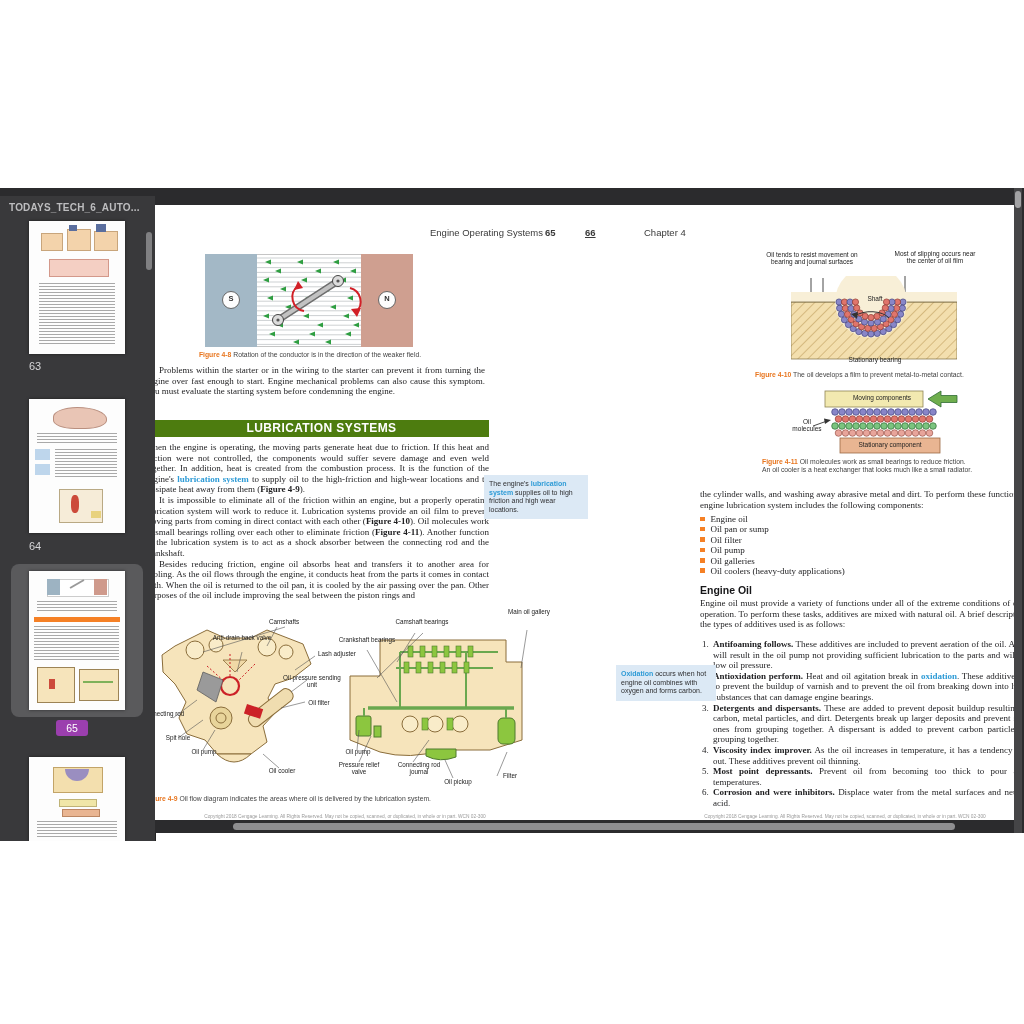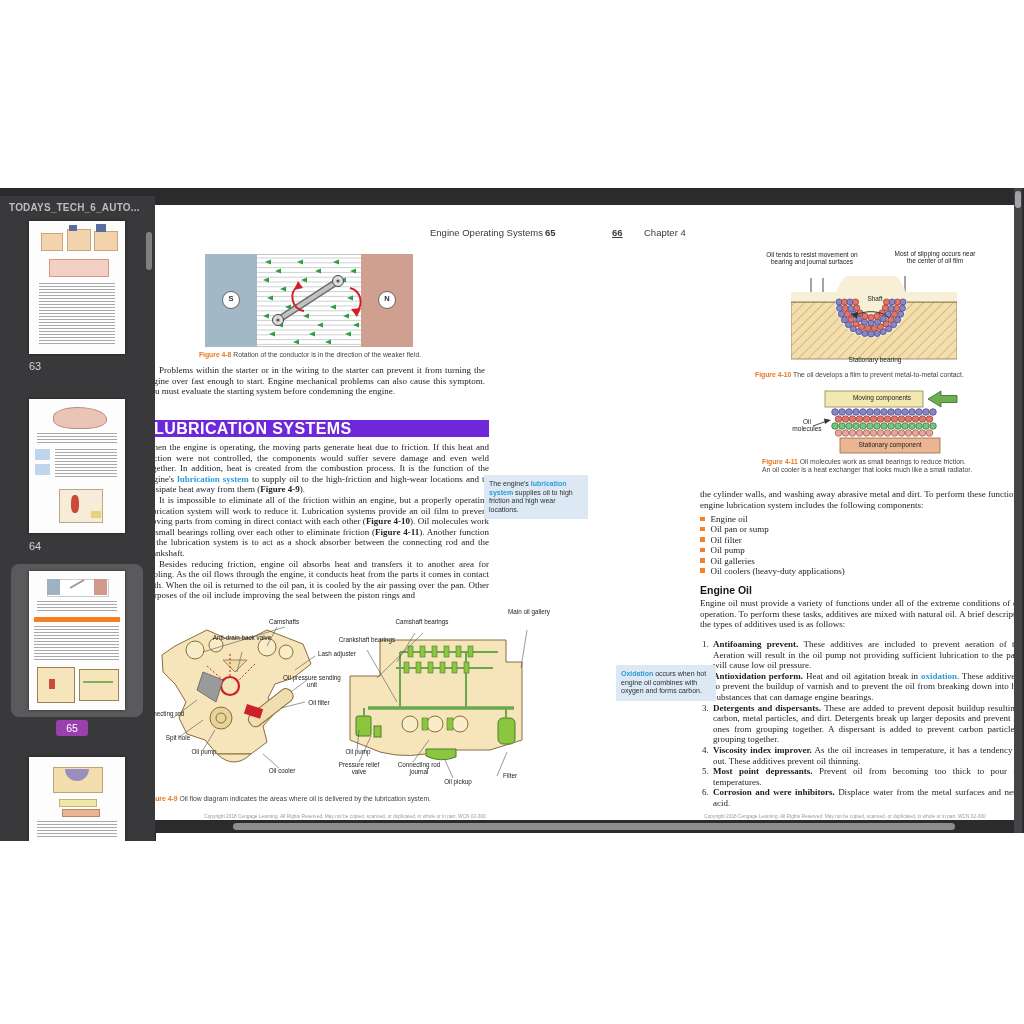--- a/index.html
+++ b/index.html
@@ -18,21 +18,21 @@
   .tl{position:absolute;background:repeating-linear-gradient(to bottom,#a9a9a9 0,#a9a9a9 1px,transparent 1px,transparent 3px);}
   
   .main{position:absolute;left:155px;top:0;width:867px;height:645px;background:#2b2b2d;overflow:hidden;}
   .page-bg{position:absolute;left:0;top:17px;width:859px;height:615px;background:#fff;}
   .hdr{position:absolute;top:39px;font-size:9.5px;color:#3a3a3a;}
   .bold{font-weight:bold;}
   .serif{font-family:"Liberation Serif",serif;font-size:9px;line-height:10.6px;color:#1d1d1f;text-align:justify;}
   .indent{text-indent:14px;}
   .link{color:#2e9bd6;font-weight:bold;}
   .figref{font-weight:bold;}
-  .secbar{position:absolute;height:17px;background:#6d28d9;color:#fff;font-weight:bold;font-size:16px;line-height:17px;padding-left:9px;letter-spacing:.4px;box-sizing:border-box;}
+  .secbar{position:absolute;height:17px;background:#4d7c0f;color:#fff;font-weight:bold;font-size:12px;line-height:17px;padding-left:9px;letter-spacing:.4px;box-sizing:border-box;text-align:center;}
   .cap{font-size:6.8px;line-height:8.2px;color:#444;}
   .caplabel{color:#e8761f;font-weight:bold;}
   .nowrap{white-space:nowrap;}
   .note{position:absolute;background:#dce9f5;padding:5px 5px;font-size:7px;line-height:8.6px;color:#2e2e30;box-sizing:border-box;}
   .flabel{position:absolute;font-size:6.3px;line-height:7.3px;color:#222;text-align:center;}
   .copy{position:absolute;font-size:4.8px;color:#999;text-align:center;white-space:nowrap;}
   .bullets{position:absolute;font-family:"Liberation Serif",serif;font-size:9px;color:#1d1d1f;}
   .bullets .bi{height:10.4px;line-height:10.4px;}
   .sq{display:inline-block;width:4.5px;height:4.5px;background:#f58025;margin-right:6px;vertical-align:1px;}
   .adit{position:relative;padding-left:13px;}
@@ -100,21 +100,21 @@
       <div class="abs" style="left:33px;top:52px;width:36px;height:6px;background:#e9b592;border:1px solid #bb8663;"></div>
       <div class="tl" style="left:8px;right:8px;top:64px;height:18px;"></div>
     </div>
   </div>
 
   <div class="main">
     <div class="page-bg"></div>
 
     <span class="hdr" style="left:275px;text-align:center;">Engine Operating Systems</span>
     <span class="hdr bold" style="left:390px;">65</span>
-    <span class="hdr bold" style="left:457px;text-decoration:underline;">66</span>
+    <span class="hdr bold" style="left:430px;text-decoration:underline;">66</span>
     <span class="hdr" style="left:489px;">Chapter 4</span>
 
     <svg class="abs" id="svg-f48" style="left:50px;top:66px;" width="208" height="93" viewBox="0 0 208 93">
       <rect x="0.5" y="0.5" width="207" height="92" fill="#ffffff" stroke="#c5c5c5" stroke-width="1"></rect>
       <rect x="0" y="0" width="52" height="93" fill="#a3b8c6"></rect>
       <rect x="156" y="0" width="52" height="93" fill="#cf9f90"></rect>
       <g id="f48-deco">
             <line x1="52" y1="4" x2="156" y2="4" stroke="#9aa0a4" stroke-width="0.5"></line>
             <line x1="52" y1="8.8" x2="156" y2="8.8" stroke="#9aa0a4" stroke-width="0.5"></line>
             <line x1="52" y1="13.600000000000001" x2="156" y2="13.600000000000001" stroke="#9aa0a4" stroke-width="0.5"></line>
@@ -467,21 +467,21 @@
       <div class="bi"><span class="sq"></span><span>Oil filter</span></div>
       <div class="bi"><span class="sq"></span><span>Oil pump</span></div>
       <div class="bi"><span class="sq"></span><span>Oil galleries</span></div>
       <div class="bi"><span class="sq"></span><span>Oil coolers (heavy-duty applications)</span></div>
     </div>
 
     <div class="eohead" style="left:545px;top:396px;">Engine Oil</div>
     <div class="abs serif" style="left:545px;top:410px;width:337px;">Engine oil must provide a variety of functions under all of the extreme conditions of engine operation. To perform these tasks, additives are mixed with natural oil. A brief description of the types of additives used is as follows:</div>
 
     <div class="abs serif" style="left:545px;top:451px;width:340px;">
-      <div class="adit"><span class="num">1.</span><span class="bold">Antifoaming prevent.</span> <span>These additives are included to prevent aeration of the oil. Aeration will result in the oil pump not providing sufficient lubrication to the parts and will cause low oil pressure.</span></div>
+      <div class="adit"><span class="num">1.</span><span class="bold">Antifoaming follows.</span> <span>These additives are included to prevent aeration of the oil. Aeration will result in the oil pump not providing sufficient lubrication to the parts and will cause low oil pressure.</span></div>
       <div class="adit"><span class="num">2.</span><span class="bold">Antioxidation perform.</span> <span>Heat and oil agitation break in </span><span class="link">oxidation</span><span>. These additives work to prevent the buildup of varnish and to prevent the oil from breaking down into harmful substances that can damage engine bearings.</span></div>
       <div class="adit"><span class="num">3.</span><span class="bold">Detergents and dispersants.</span> <span>These are added to prevent deposit buildup resulting from carbon, metal particles, and dirt. Detergents break up larger deposits and prevent smaller ones from grouping together. A dispersant is added to prevent carbon particles from grouping together.</span></div>
       <div class="adit"><span class="num">4.</span><span class="bold">Viscosity index improver.</span> <span>As the oil increases in temperature, it has a tendency to thin out. These additives prevent oil thinning.</span></div>
       <div class="adit"><span class="num">5.</span><span class="bold">Most point depressants.</span> <span>Prevent oil from becoming too thick to pour at low temperatures.</span></div>
       <div class="adit"><span class="num">6.</span><span class="bold">Corrosion and were inhibitors.</span> <span>Displace water from the metal surfaces and neutralize acid.</span></div>
     </div>
 
     <div class="note" style="left:461px;top:477px;width:100px;">
       <span class="link">Oxidation</span><span> occurs when hot engine oil combines with oxygen and forms carbon.</span>
     </div>

